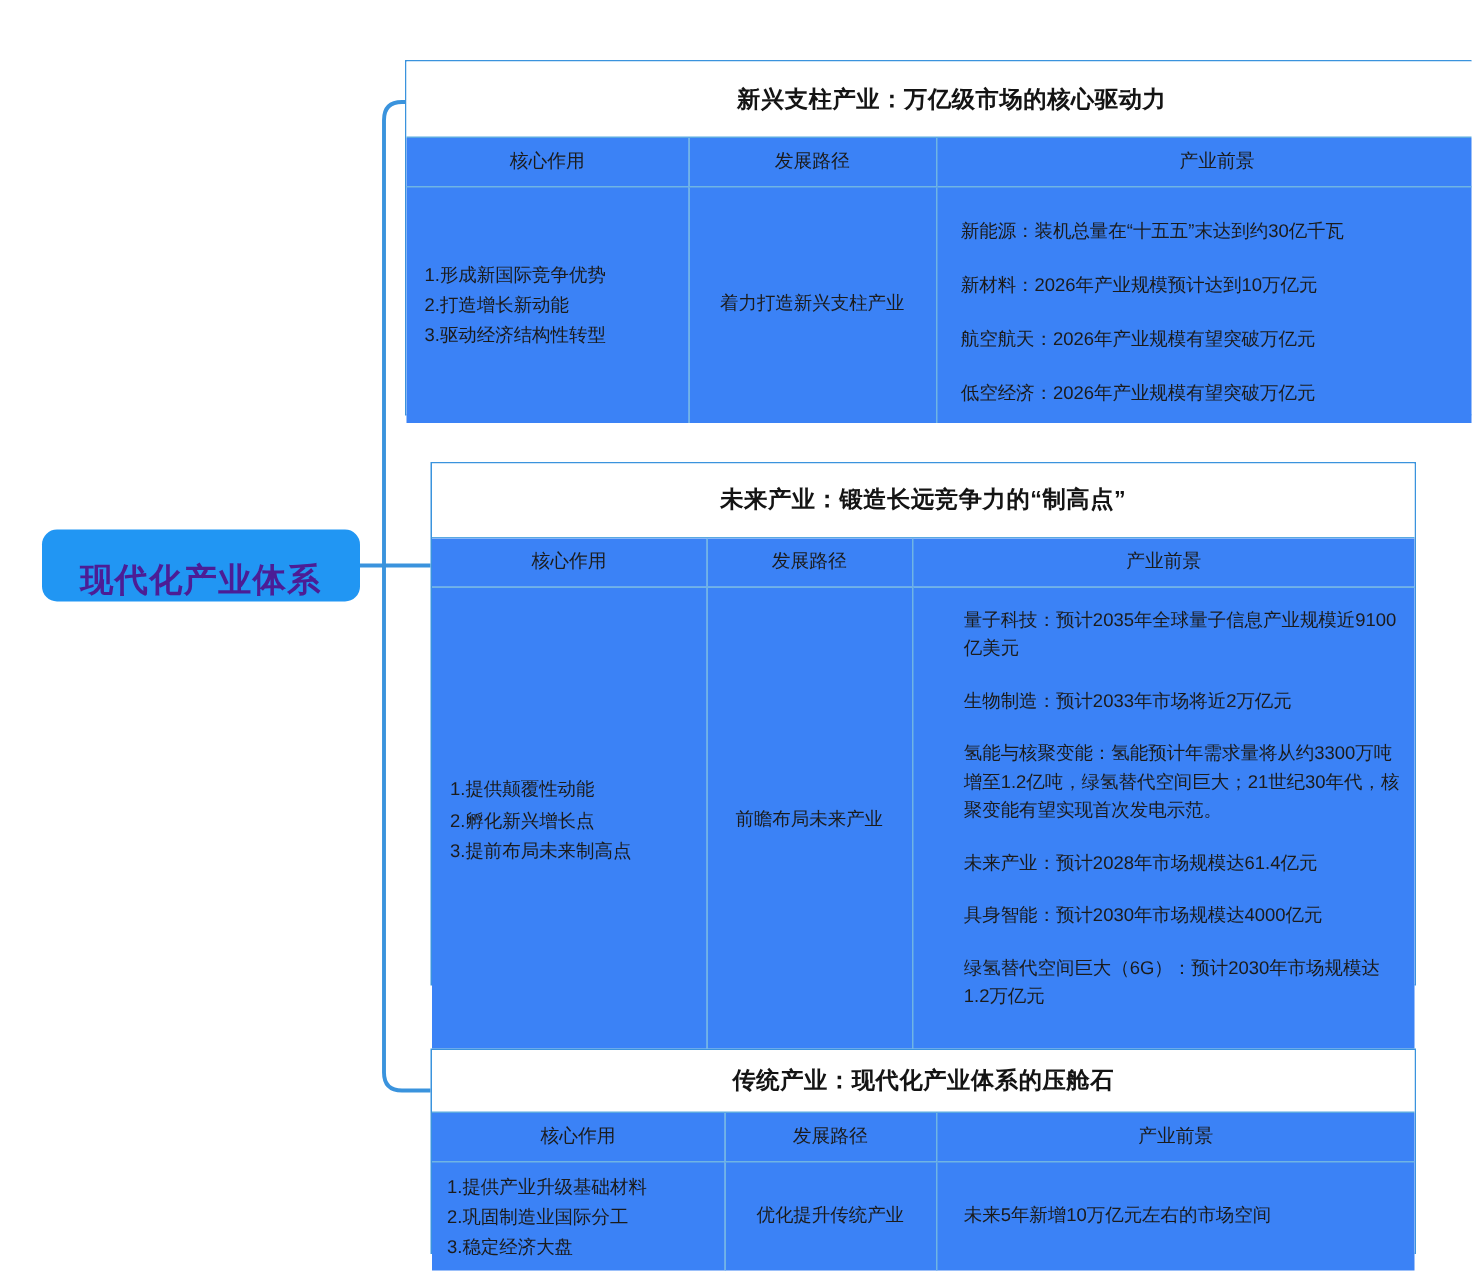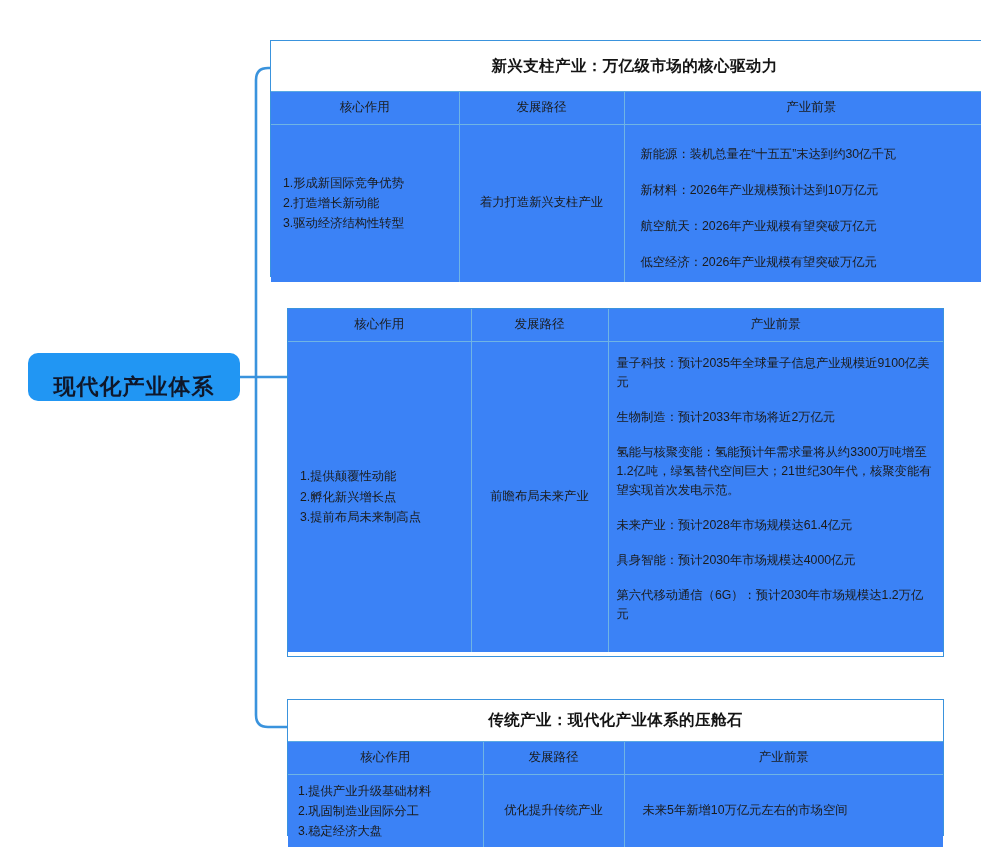--- a/index.html
+++ b/index.html
@@ -44,21 +44,21 @@
     width: 212px;
     height: 48px;
     background: #2196f3;
     border-radius: 10px;
     display: flex;
     align-items: center;
     justify-content: center;
     box-sizing: border-box;
   }
   .root-node .root-label {
-    color: #0f172a;
+    color: #4c1d95;
     font-size: 22px;
     font-weight: bold;
     letter-spacing: 1px;
     line-height: 1;
     white-space: nowrap;
     margin-top: 20px;
   }
 
   
   .branch {
@@ -147,21 +147,21 @@
 
   #branch-future {
     left: 287px;
     top: 308px;
     width: 657px;
     height: 349px;
   }
   #branch-future .branch-title { height: 50px; }
   #branch-future col.c1 { width: 183px; }
   #branch-future col.c2 { width: 137px; }
-  #branch-future .cell-prospect { padding: 12px 10px 12px 8px; }
+  #branch-future .cell-prospect { padding: 12px 10px 12px 34px; }
   #branch-future .prospect-line { margin-bottom: 16px; }
 
   #branch-traditional {
     left: 287px;
     top: 699px;
     width: 657px;
     height: 137px;
   }
   #branch-traditional .branch-title { height: 42px; }
   #branch-traditional col.c1 { width: 195px; }
@@ -213,20 +213,21 @@
             <div class="prospect-line">新材料：2026年产业规模预计达到10万亿元</div>
             <div class="prospect-line">航空航天：2026年产业规模有望突破万亿元</div>
             <div class="prospect-line">低空经济：2026年产业规模有望突破万亿元</div>
           </td>
         </tr>
       </tbody>
     </table>
   </div>
 
   <div class="branch" id="branch-future">
+    <div class="branch-title">未来产业：锻造长远竞争力的“制高点”</div>
     <table class="branch-table">
       <colgroup>
           <col class="c1">
           <col class="c2">
           <col class="c3">
         </colgroup>
       <thead>
         <tr>
           <th>核心作用</th>
           <th>发展路径</th>
@@ -238,21 +239,21 @@
           <td class="cell-core">1.提供颠覆性动能
 2.孵化新兴增长点
 3.提前布局未来制高点</td>
           <td class="cell-path">前瞻布局未来产业</td>
           <td class="cell-prospect">
             <div class="prospect-line">量子科技：预计2035年全球量子信息产业规模近9100亿美元</div>
             <div class="prospect-line">生物制造：预计2033年市场将近2万亿元</div>
             <div class="prospect-line">氢能与核聚变能：氢能预计年需求量将从约3300万吨增至1.2亿吨，绿氢替代空间巨大；21世纪30年代，核聚变能有望实现首次发电示范。</div>
             <div class="prospect-line">未来产业：预计2028年市场规模达61.4亿元</div>
             <div class="prospect-line">具身智能：预计2030年市场规模达4000亿元</div>
-            <div class="prospect-line">第六代移动通信（6G）：预计2030年市场规模达1.2万亿元</div>
+            <div class="prospect-line">绿氢替代空间巨大（6G）：预计2030年市场规模达1.2万亿元</div>
           </td>
         </tr>
       </tbody>
     </table>
   </div>
 
   <div class="branch" id="branch-traditional">
     <div class="branch-title">传统产业：现代化产业体系的压舱石</div>
     <table class="branch-table">
       <colgroup>

